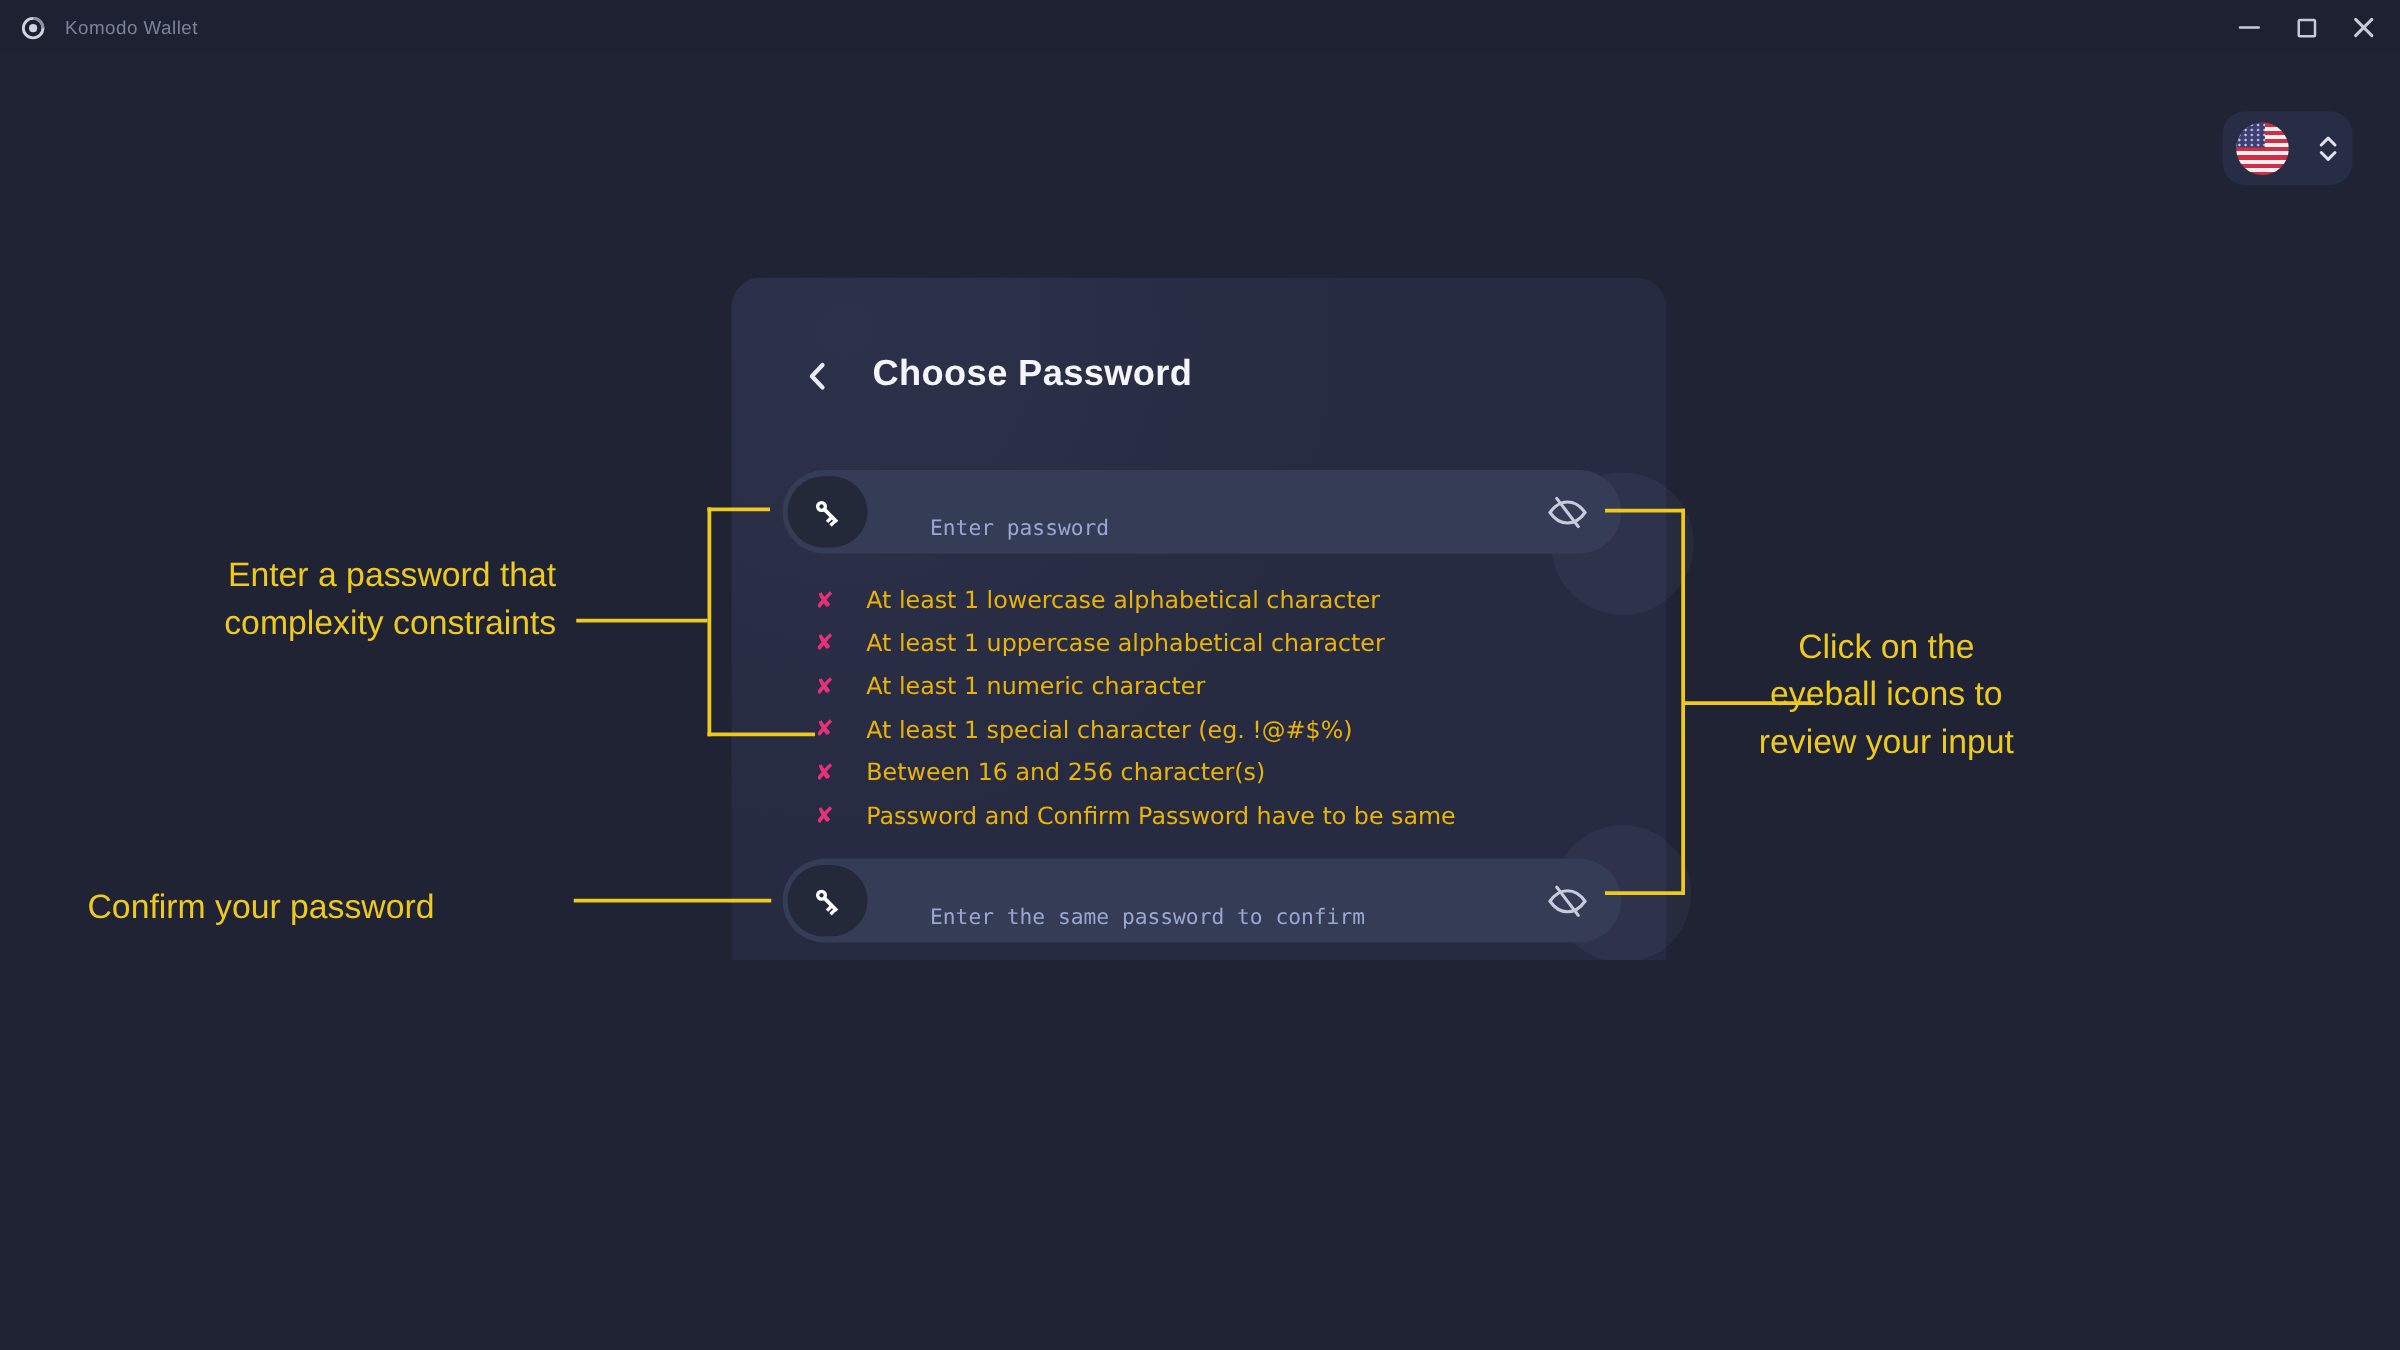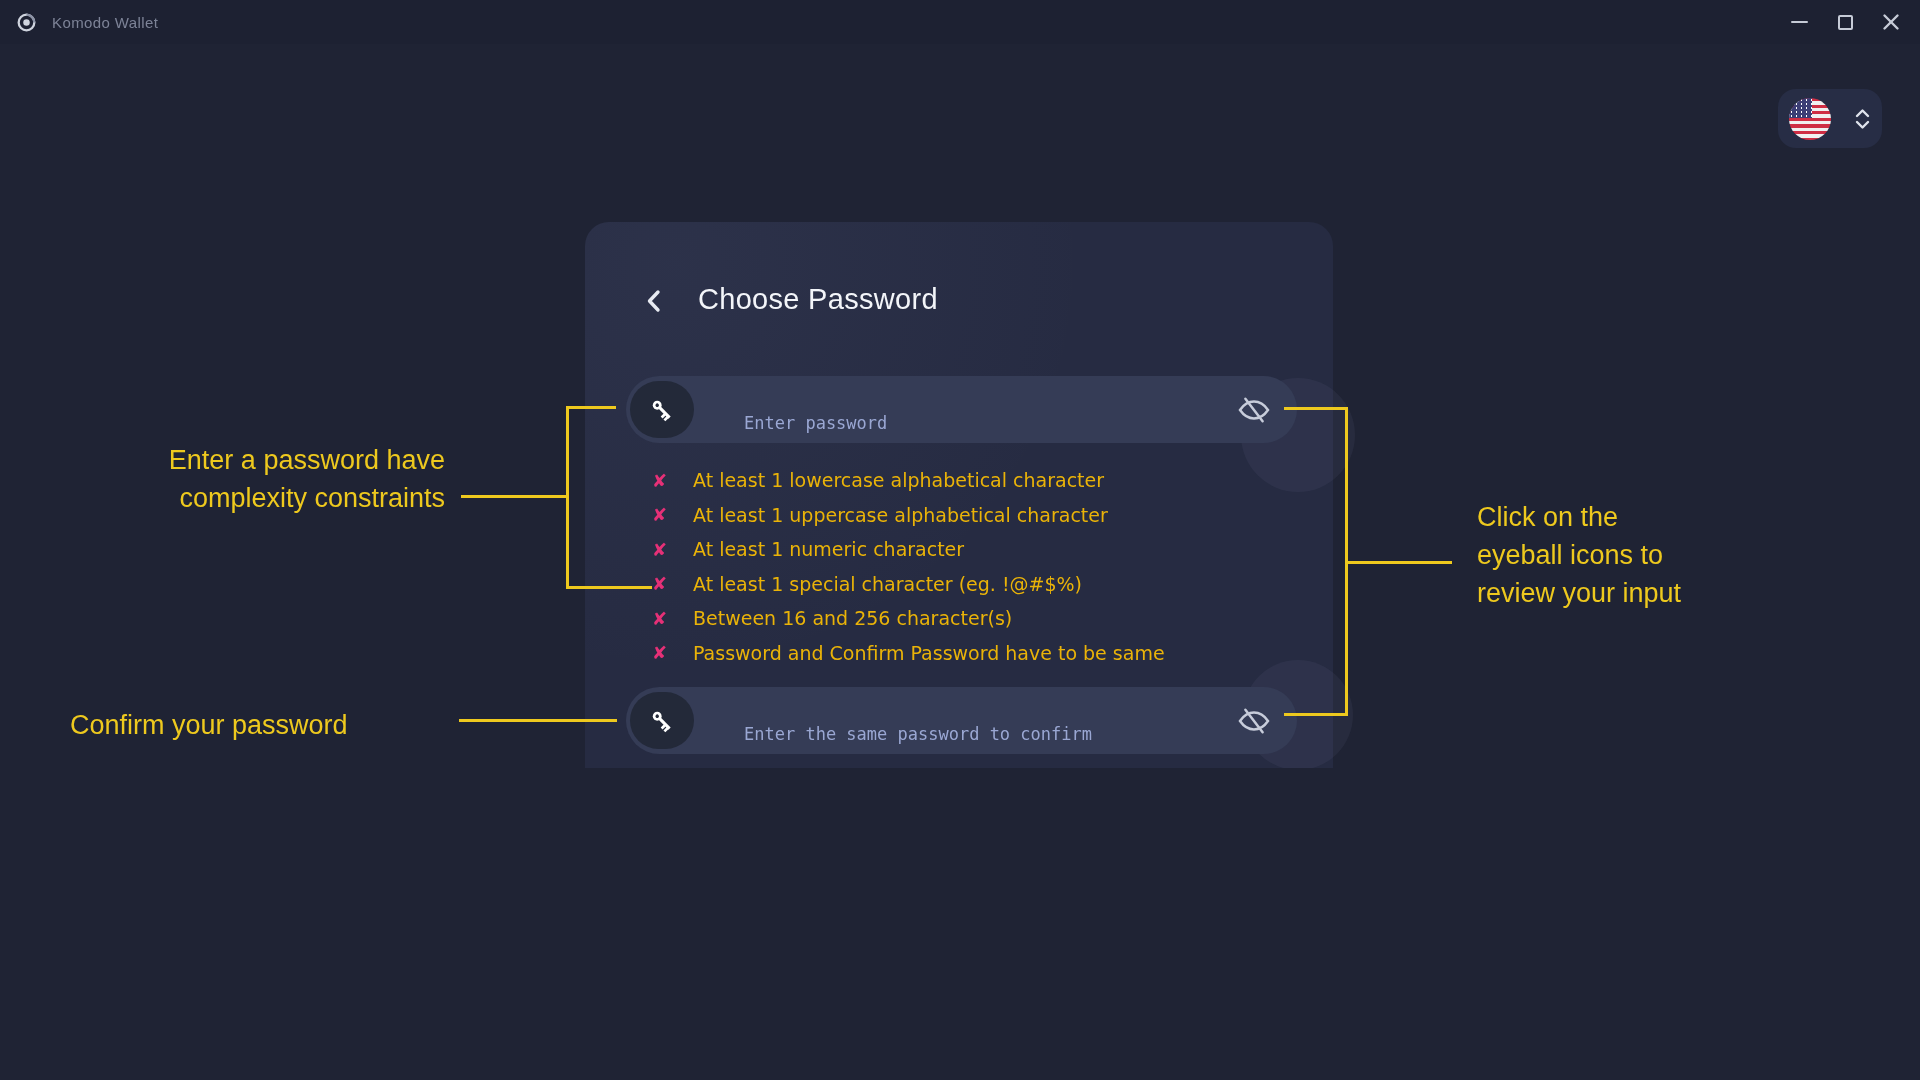--- a/index.html
+++ b/index.html
@@ -31,21 +31,21 @@
   
   .card {
     position:absolute; left:585px; top:222px; width:748px; height:685px; border-radius:24px;
     background:radial-gradient(circle at 12% 6%, rgba(148,158,198,.06), transparent 45%), #262b42;
   }
   .blob { position:absolute; border-radius:50%; background:rgba(150,160,200,.07); }
   .blob-a { left:1241px; top:378px; width:114px; height:114px; }
   .blob-b { left:1243px; top:660px; width:110px; height:110px; }
   .back-btn { position:absolute; left:638px; top:285px; width:32px; height:32px;
     display:flex; align-items:center; justify-content:center; cursor:pointer; }
-  .card-title { position:absolute; left:698px; top:283px; font-size:29px; font-weight:normal;
+  .card-title { position:absolute; left:698px; top:283px; font-size:29px; font-weight:bold;
     color:#f3f5f9; letter-spacing:.3px; }
   
   .field {
     position:absolute; left:626px; width:671px; height:67px; border-radius:34px;
     background:#353c56; display:flex; align-items:center;
   }
   .field-pw { top:376px; }
   .field-confirm { top:687px; }
   .key-badge {
     position:absolute; left:4px; top:5px; width:64px; height:57px; border-radius:29px;
@@ -70,21 +70,21 @@
   .continue-btn {
     position:absolute; left:1123px; top:797px; width:171px; height:61px; border-radius:31px;
     background:#39426e; display:flex; align-items:center; justify-content:flex-start; gap:9px;
     cursor:pointer; color:#e6e9f2; font-size:19px; letter-spacing:.2px;
   }
   .continue-arrow { font-size:21px; font-family:"DejaVu Sans", sans-serif; }
   
   .ann { position:absolute; color:#eec91e; font-size:27px; line-height:38px; }
   .ann-left { left:60px; top:441px; width:385px; text-align:right; }
   .ann-confirm { left:70px; top:706px; }
-  .ann-right { left:1477px; top:498px; text-align:left; }
+  .ann-right { left:1407px; top:498px; text-align:center; }
   .yline { position:absolute; background:#eec91e; }
 </style>
 </head>
 <body>
 
 <div class="screen">
 
   <div class="titlebar">
     <span style="display:flex;">
       <svg width="21" height="21" viewBox="0 0 22 22">
@@ -201,21 +201,21 @@
       </svg>
     </div>
   </div>
 
   <div class="continue-btn">
     <span>Continue</span>
     <span class="continue-arrow">→</span>
   </div>
 
   <div class="ann ann-left">
-    <div>Enter a password have</div>
+    <div>Enter a password that</div>
     <div>complexity constraints</div>
   </div>
 
   <div class="ann ann-confirm">Confirm your password</div>
 
   <div class="ann ann-right">
     <div>Click on the</div>
     <div>eyeball icons to</div>
     <div>review your input</div>
   </div>

